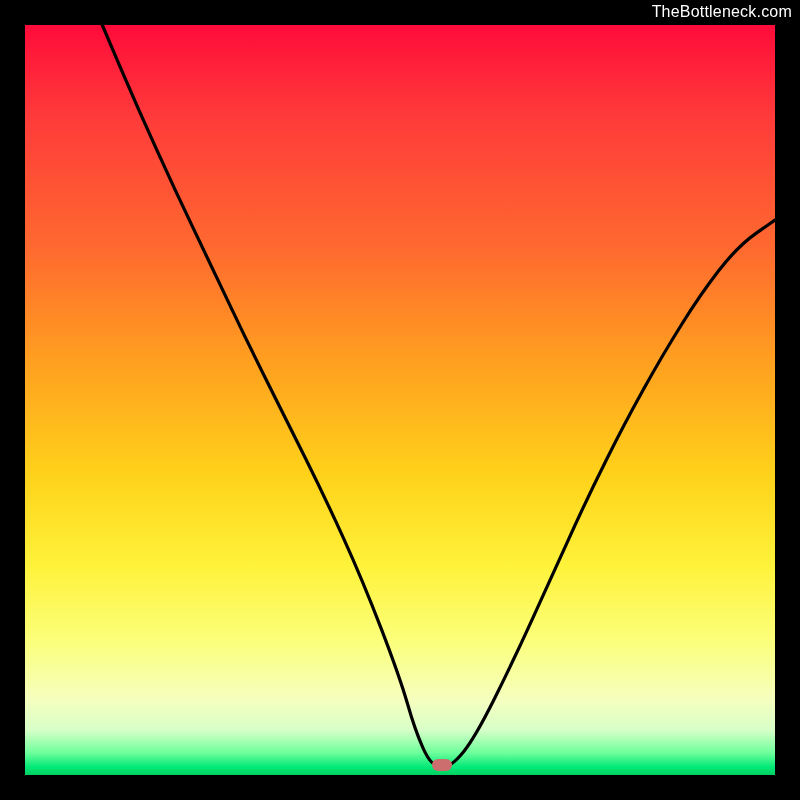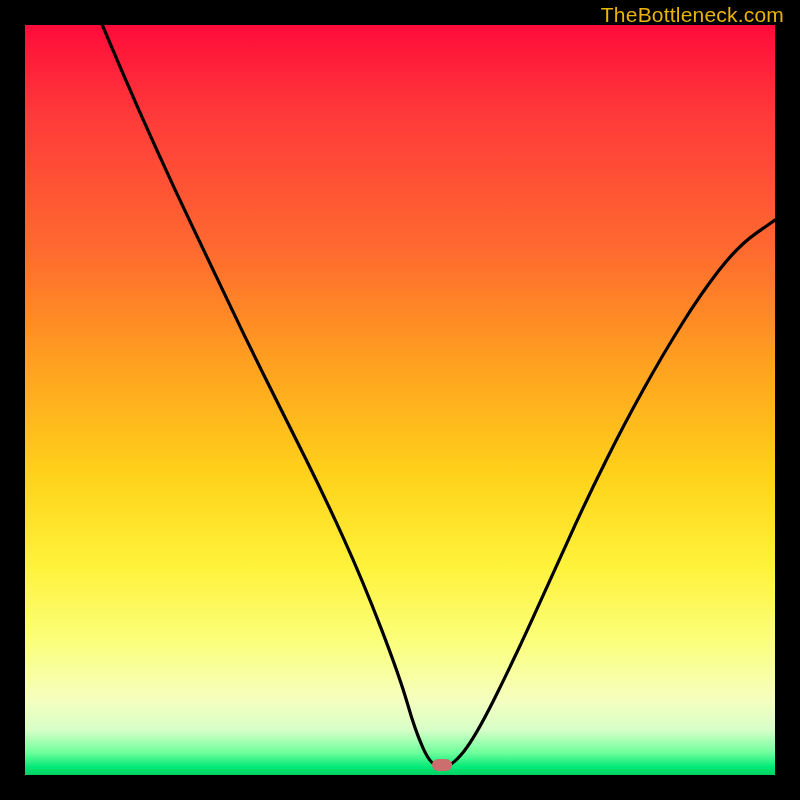--- a/index.html
+++ b/index.html
@@ -53,23 +53,23 @@
     width: 20px;
     height: 12px;
     border-radius: 6px;
     background: #cc6e6e;
     transform: translate(-50%, -50%);
     pointer-events: none;
   }
   .watermark {
     position: absolute;
     top: 3px;
-    right: 16px;
-    color: #eab308;
-    font-size: 21px;
+    right: 8px;
+    color: #ffffff;
+    font-size: 16px;
     font-weight: 500;
     letter-spacing: 0.2px;
     user-select: none;
   }
 </style>
 </head>
 <body>
 
 <div class="frame">
 

